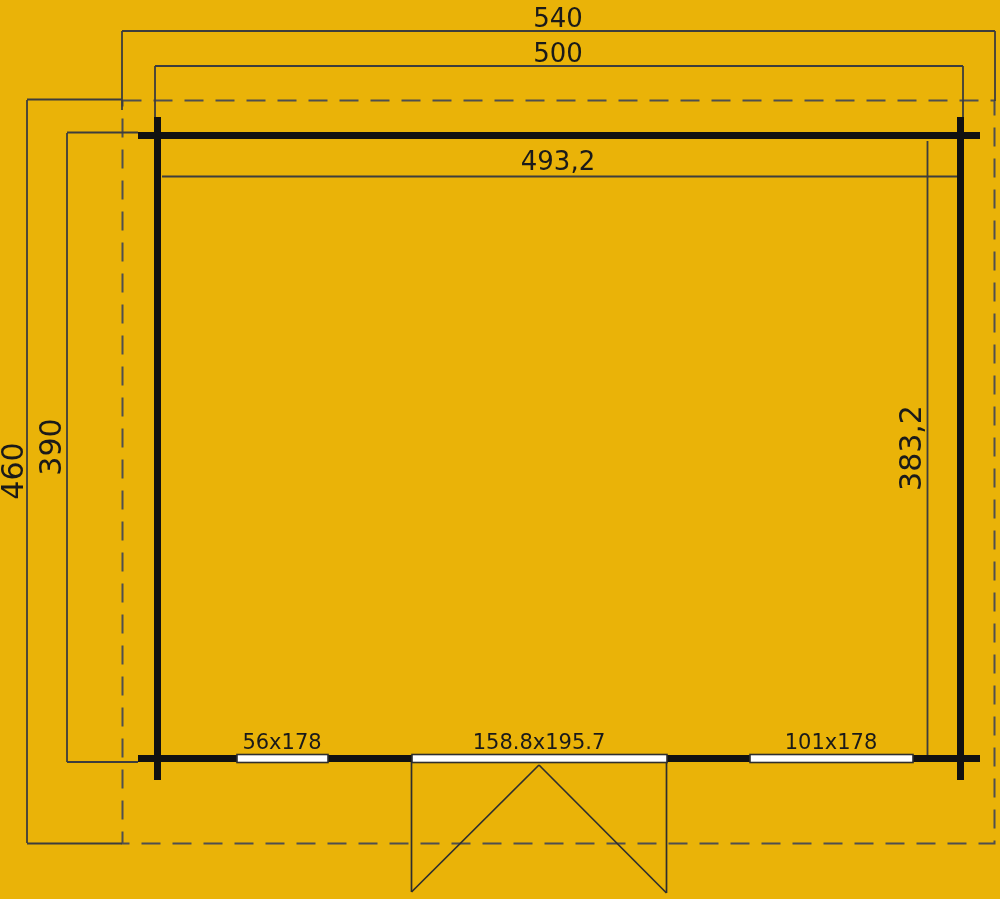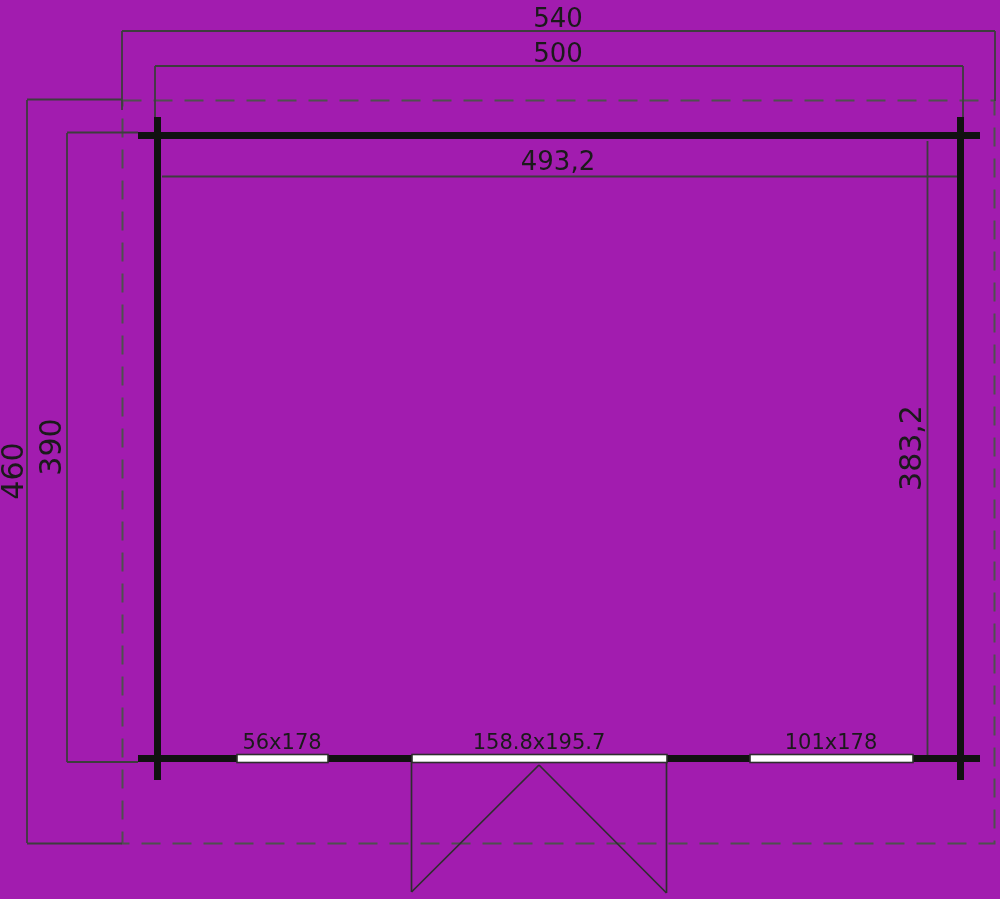--- a/index.html
+++ b/index.html
@@ -1,21 +1,21 @@
 <!DOCTYPE html>
 <html><head>
 <meta charset="utf-8">
 <title>Floor Plan</title>
 <style>
   html, body { margin: 0; padding: 0; background: #ffffff; }
   .canvas {
     position: relative;
     width: 1000px;
     height: 899px;
-    background: #a21caf;
+    background: #eab308;
     overflow: hidden;
   }
   svg { display: block; }
   text {
     fill: #1a1a1a;
     font-family: "DejaVu Sans", "Liberation Sans", sans-serif;
     text-anchor: middle;
   }
   .dim-lg  { font-size: 26px; }
   .dim-rot { font-size: 30px; }

